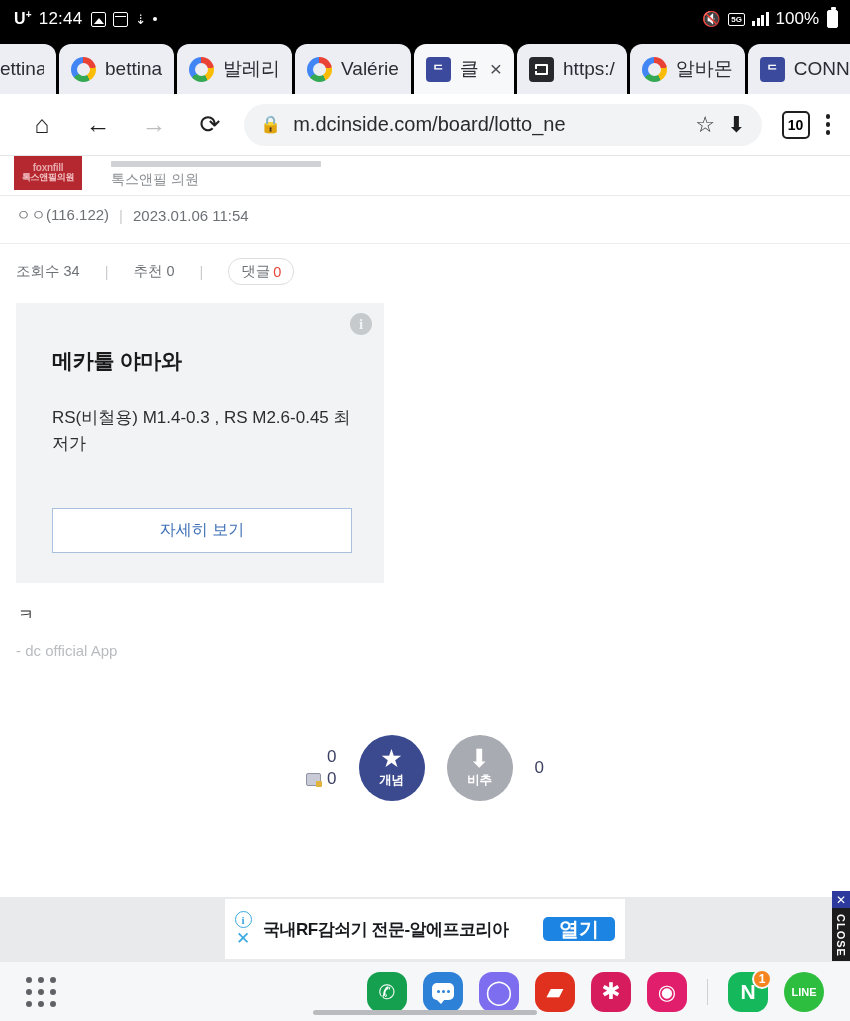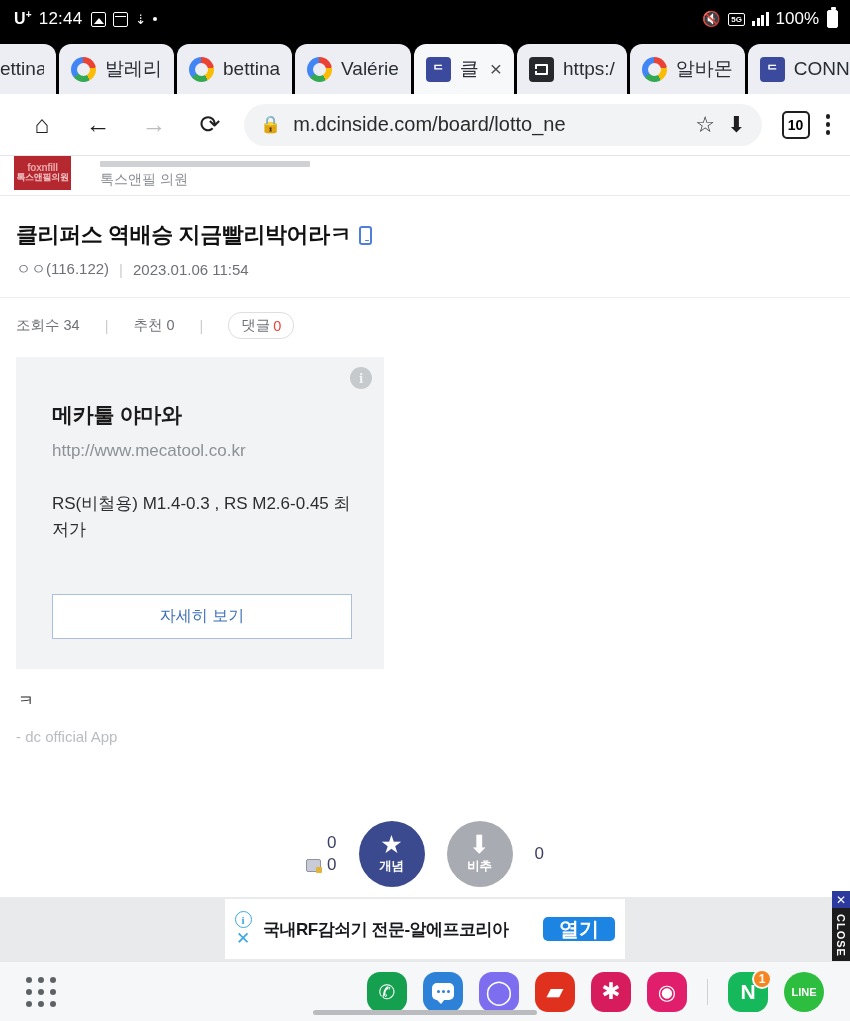--- a/index.html
+++ b/index.html
@@ -112,21 +112,21 @@
   .kebab i { width: 4.5px; height: 4.5px; border-radius: 50%; background: #1f1f1f; display: block; }
 
   
   .page { position: absolute; top: 156px; left: 0; right: 0; bottom: 124px; background: #fff; overflow: hidden; }
 
   .topad {
     height: 40px; border-bottom: 1px solid #e9eaec; display: flex; align-items: center;
     gap: 14px; padding: 0 14px; overflow: hidden;
   }
   .topad-logo {
-    width: 57px; height: 34px; background: #b5282f; color: #f3c3c6;
+    width: 68px; height: 34px; background: #b5282f; color: #f3c3c6;
     font-size: 9px; font-weight: bold; display: flex; flex-direction: column;
     align-items: center; justify-content: center; line-height: 1.1; letter-spacing: -.3px;
     margin-top: -6px;
   }
   .topad-logo b { font-size: 10px; color: #e8a7ab; }
   .topad-txt { display: flex; flex-direction: column; gap: 4px; margin-left: 15px; }
   .topad-head { width: 210px; height: 6px; background: #cfd1d4; border-radius: 1px;
                 margin-top: -2px; }
   .topad-sub { font-size: 14px; color: #8a8d92; }
 
@@ -301,25 +301,25 @@
       <span class="batt"></span>
     </div>
   </div>
 
   <div class="tabstrip">
     <div class="tab w-first">
       <span class="label">ettina</span>
     </div>
     <div class="tab">
       <span class="favicon fav-google"></span>
+      <span class="label">bettina</span>
+    </div>
+    <div class="tab">
+      <span class="favicon fav-google"></span>
       <span class="label">발레리</span>
-    </div>
-    <div class="tab">
-      <span class="favicon fav-google"></span>
-      <span class="label">bettina</span>
     </div>
     <div class="tab">
       <span class="favicon fav-google"></span>
       <span class="label">Valérie</span>
     </div>
     <div class="tab active">
       <span class="favicon fav-dc">ᄃ</span>
       <span class="label">클</span>
       <span class="tab-close">×</span>
     </div>
@@ -365,24 +365,20 @@
       <div class="topad-logo">
         <b>foxnfill</b>
         <span>톡스앤필의원</span>
       </div>
       <div class="topad-txt">
         <div class="topad-head"></div>
         <div class="topad-sub">톡스앤필 의원</div>
       </div>
     </div>
 
-    <div class="post-title">
-      <span>클리퍼스 역배승 지금빨리박어라ㅋ</span>
-      <span class="mobile-badge"></span>
-    </div>
 
     <div class="post-meta">
       <span>ㅇㅇ(116.122)</span>
       <span class="meta-sep">|</span>
       <span>2023.01.06 11:54</span>
     </div>
 
     <div class="post-stats">
       <span>조회수 34</span>
       <span class="meta-sep">|</span>
@@ -390,21 +386,20 @@
       <span class="meta-sep">|</span>
       <span class="cmt-pill">
         <span>댓글</span>
         <span class="n">0</span>
       </span>
     </div>
 
     <div class="adcard">
       <div class="ad-info">i</div>
       <div class="ad-brand">메카툴 야마와</div>
-      <div class="ad-url">http://www.mecatool.co.kr</div>
       <div class="ad-desc">RS(비철용) M1.4-0.3 , RS M2.6-0.45 최저가</div>
       <div class="ad-cta">자세히 보기</div>
     </div>
 
     <div class="post-body">ㅋ</div>
     <div class="post-sig">- dc official App</div>
 
     <div class="votes">
       <div class="vote-counts">
         <div class="row">

